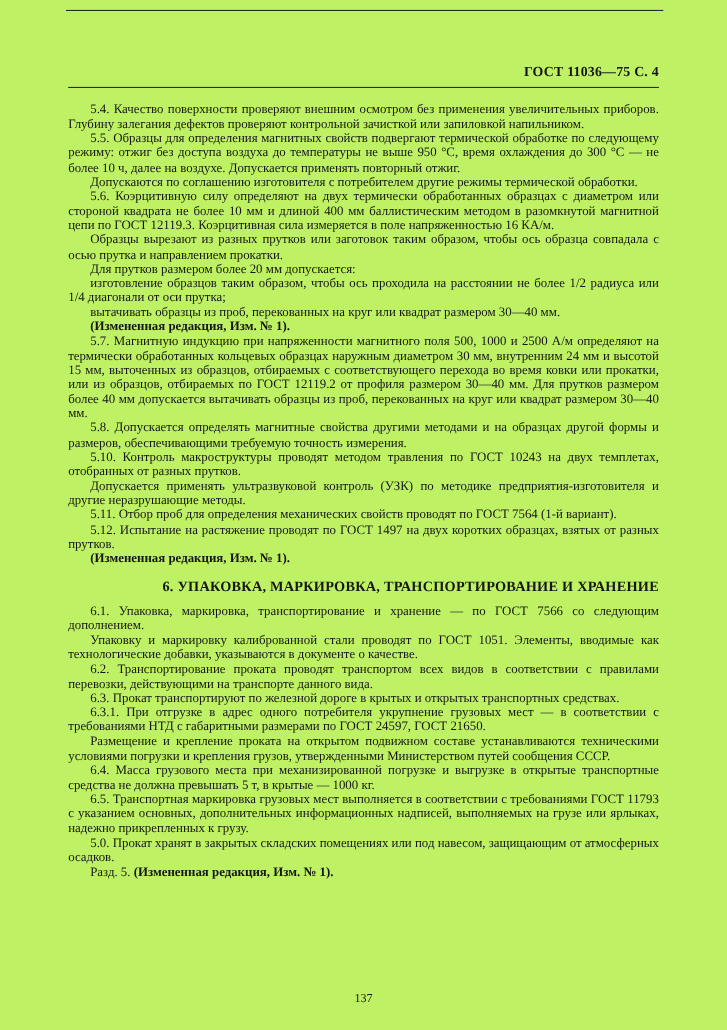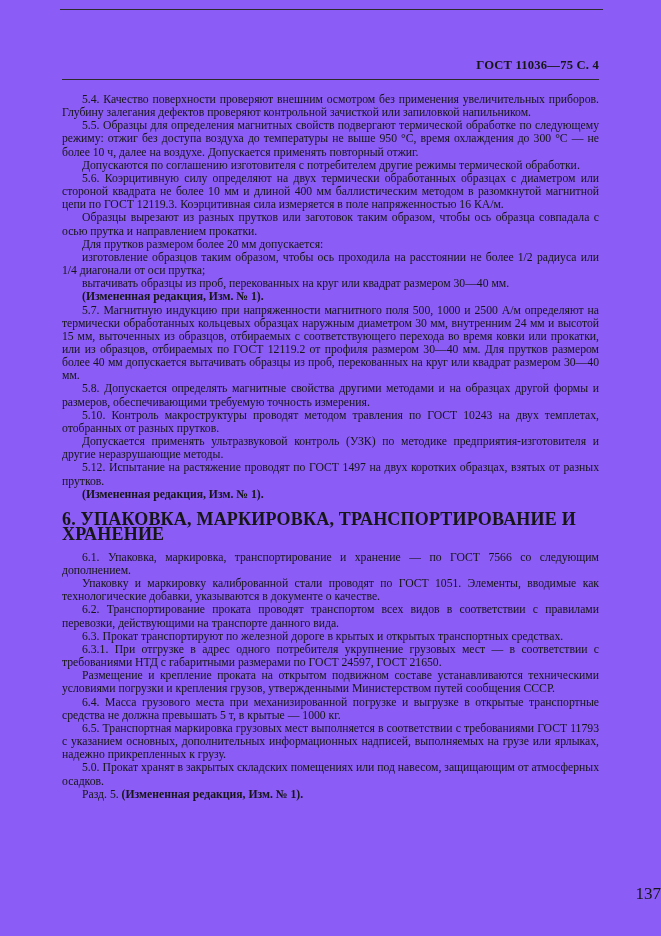--- a/index.html
+++ b/index.html
@@ -10,21 +10,21 @@
     font-family: "Liberation Serif", serif;
     color: #161616;
     overflow: hidden;
   }
   .page {
     position: relative;
     width: 661px;
     height: 936px;
     box-sizing: border-box;
     padding: 0 62px;
-    background: #8b5cf6;
+    background: #bef264;
   }
   .top-rule {
     position: absolute;
     top: 9px;
     left: 60px;
     right: 58px;
     border-top: 1.6px solid #2b2b2b;
     height: 0;
   }
   .doc-header {
@@ -43,36 +43,36 @@
     margin-top: 13px;
   }
   p.para {
     margin: 0;
     font-size: 11.7px;
     line-height: 13.15px;
     text-align: justify;
     text-indent: 20px;
   }
   p.para.heading {
-    text-align: left;
+    text-align: right;
     text-indent: 0;
     font-weight: bold;
-    font-size: 18px;
+    font-size: 13px;
     line-height: 15px;
     margin: 11px 0 9px 0;
     letter-spacing: 0.2px;
   }
   .b { font-weight: bold; font-family: Liberation Serif, serif; }
   .page-number {
     position: absolute;
     left: 0;
     right: 0;
-    bottom: 32px;
-    text-align: right;
-    font-size: 17px;
+    bottom: 22px;
+    text-align: center;
+    font-size: 11px;
   }
 </style>
 </head>
 <body>
 
 <div class="page">
   <div class="top-rule"></div>
   <div class="doc-header">ГОСТ 11036—75 С. 4</div>
   <div class="header-rule"></div>
   <div class="content">
@@ -82,20 +82,21 @@
       <p class="para body"><span>5.6. Коэрцитивную силу определяют на двух термически обработанных образцах с диаметром или стороной квадрата не более 10 мм и длиной 400 мм баллистическим методом в разомкнутой магнитной цепи по ГОСТ 12119.3. Коэрцитивная сила измеряется в поле напряженностью 16 КА/м.</span></p>
       <p class="para body"><span>Образцы вырезают из разных прутков или заготовок таким образом, чтобы ось образца совпадала с осью прутка и направлением прокатки.</span></p>
       <p class="para body"><span>Для прутков размером более 20 мм допускается:</span></p>
       <p class="para body"><span>изготовление образцов таким образом, чтобы ось проходила на расстоянии не более 1/2 радиуса или 1/4 диагонали от оси прутка;</span></p>
       <p class="para body"><span>вытачивать образцы из проб, перекованных на круг или квадрат размером 30—40 мм.</span></p>
       <p class="para body"><span class="b">(Измененная редакция, Изм. № 1).</span></p>
       <p class="para body"><span>5.7. Магнитную индукцию при напряженности магнитного поля 500, 1000 и 2500 А/м определяют на термически обработанных кольцевых образцах наружным диаметром 30 мм, внутренним 24 мм и высотой 15 мм, выточенных из образцов, отбираемых с соответствующего перехода во время ковки или прокатки, или из образцов, отбираемых по ГОСТ 12119.2 от профиля размером 30—40 мм. Для прутков размером более 40 мм допускается вытачивать образцы из проб, перекованных на круг или квадрат размером 30—40 мм.</span></p>
       <p class="para body"><span>5.8. Допускается определять магнитные свойства другими методами и на образцах другой формы и размеров, обеспечивающими требуемую точность измерения.</span></p>
       <p class="para body"><span>5.10. Контроль макроструктуры проводят методом травления по ГОСТ 10243 на двух темплетах, отобранных от разных прутков.</span></p>
       <p class="para body"><span>Допускается применять ультразвуковой контроль (УЗК) по методике предприятия-изготовителя и другие неразрушающие методы.</span></p>
+      <p class="para body"><span>5.11. Отбор проб для определения механических свойств проводят по ГОСТ 7564 (1-й вариант).</span></p>
       <p class="para body"><span>5.12. Испытание на растяжение проводят по ГОСТ 1497 на двух коротких образцах, взятых от разных прутков.</span></p>
       <p class="para body"><span class="b">(Измененная редакция, Изм. № 1).</span></p>
       <p class="para heading"><span class="b">6. УПАКОВКА, МАРКИРОВКА, ТРАНСПОРТИРОВАНИЕ И ХРАНЕНИЕ</span></p>
       <p class="para body"><span>6.1. Упаковка, маркировка, транспортирование и хранение — по ГОСТ 7566 со следующим дополнением.</span></p>
       <p class="para body"><span>Упаковку и маркировку калиброванной стали проводят по ГОСТ 1051. Элементы, вводимые как технологические добавки, указываются в документе о качестве.</span></p>
       <p class="para body"><span>6.2. Транспортирование проката проводят транспортом всех видов в соответствии с правилами перевозки, действующими на транспорте данного вида.</span></p>
       <p class="para body"><span>6.3. Прокат транспортируют по железной дороге в крытых и открытых транспортных средствах.</span></p>
       <p class="para body"><span>6.3.1. При отгрузке в адрес одного потребителя укрупнение грузовых мест — в соответствии с требованиями НТД с габаритными размерами по ГОСТ 24597, ГОСТ 21650.</span></p>
       <p class="para body"><span>Размещение и крепление проката на открытом подвижном составе устанавливаются техническими условиями погрузки и крепления грузов, утвержденными Министерством путей сообщения СССР.</span></p>
       <p class="para body"><span>6.4. Масса грузового места при механизированной погрузке и выгрузке в открытые транспортные средства не должна превышать 5 т, в крытые — 1000 кг.</span></p>

